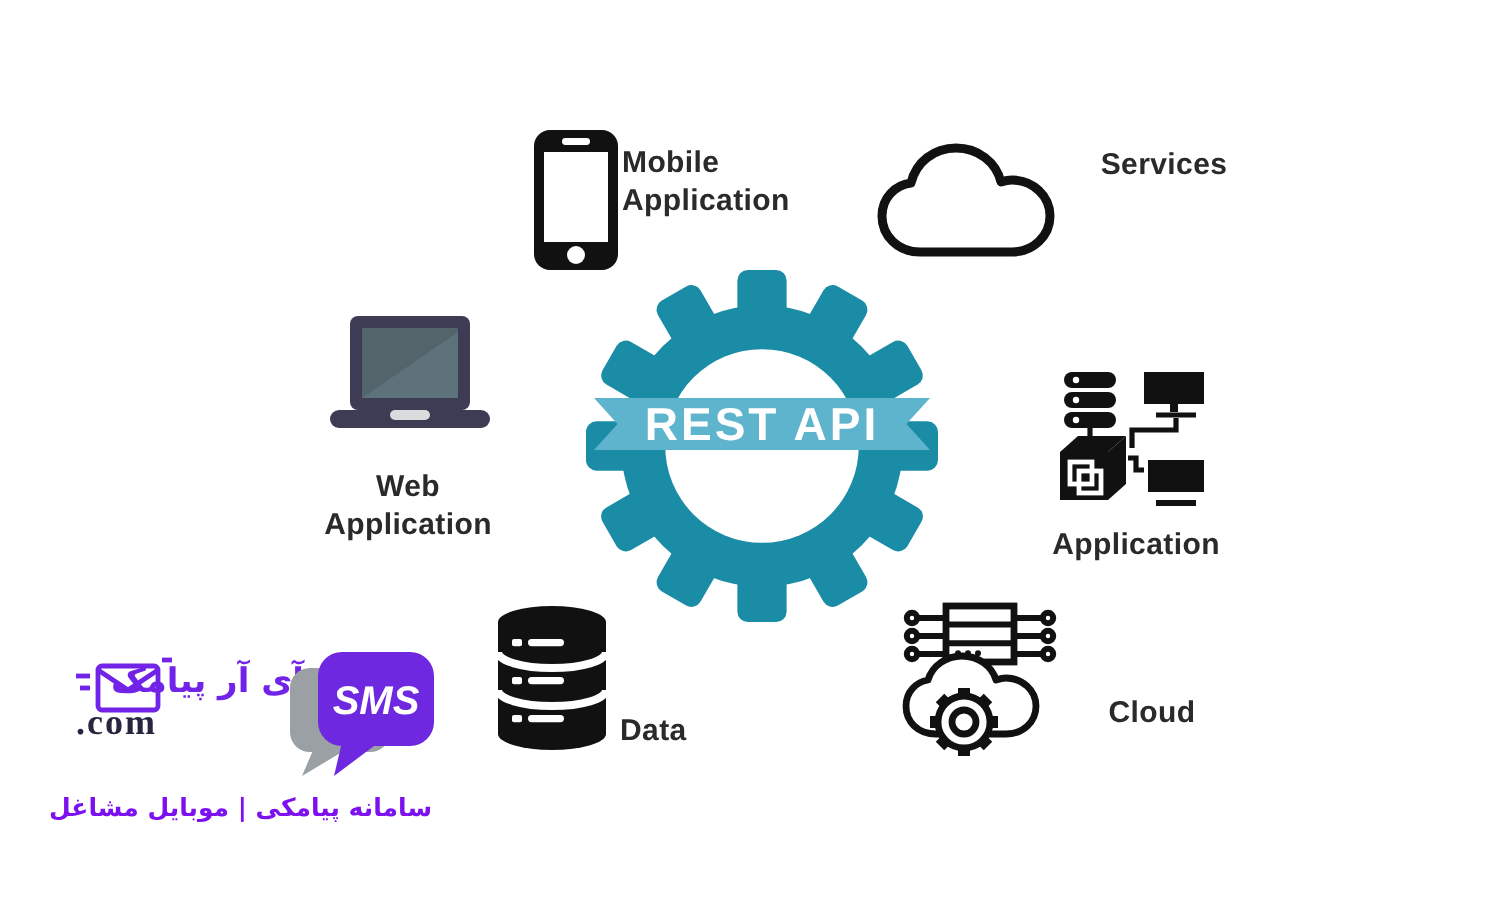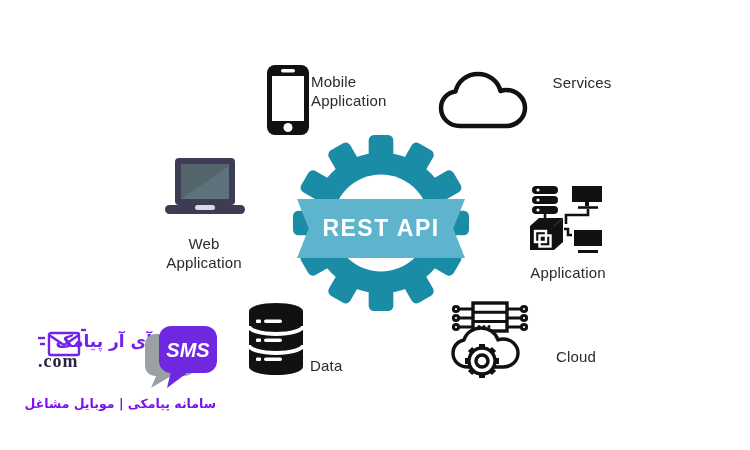--- a/index.html
+++ b/index.html
@@ -8,31 +8,31 @@
   .canvas {
     position: relative;
     width: 750px;
     height: 450px;
     background: #ffffff;
     overflow: hidden;
   }
   .abs { position: absolute; }
   .node-label {
     color: #2b2a2a;
-    font-weight: normal;
+    font-weight: bold;
     font-size: 15px;
     line-height: 19px;
     letter-spacing: .2px;
   }
   .ta-c { text-align: center; }
   
   .banner {
     position: absolute;
     left: 297px; top: 199px;
-    width: 168px; height: 59px;
+    width: 168px; height: 26px;
     background: #5fb4cd;
     clip-path: polygon(0 0, 100% 0, 93% 50%, 100% 100%, 0 100%, 7% 50%);
     display: flex; align-items: center; justify-content: center;
   }
   .banner-text {
     color: #ffffff;
     font-weight: bold;
     font-size: 23px;
     letter-spacing: 1.5px;
   }

